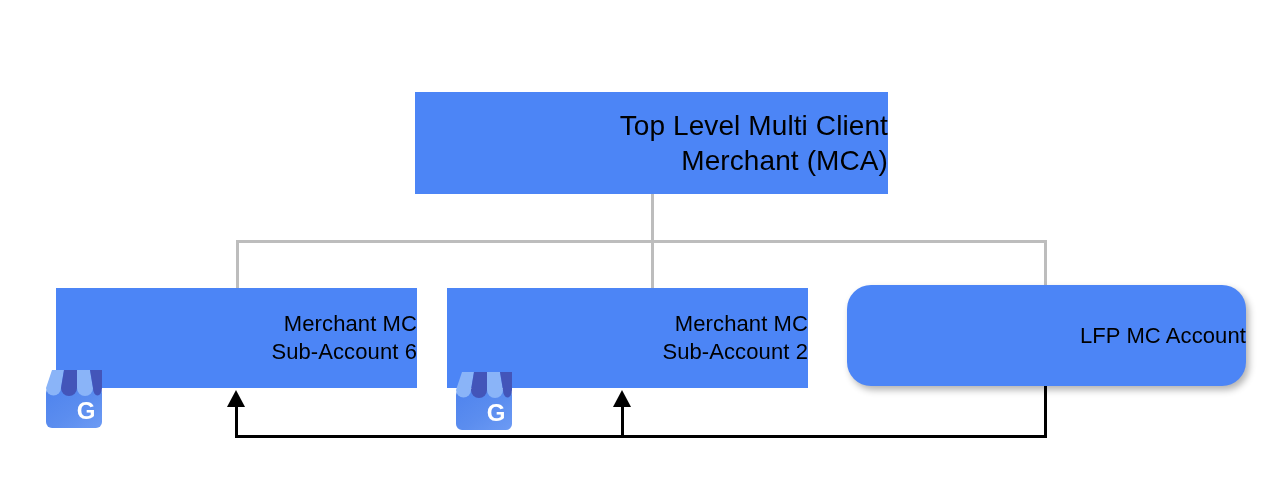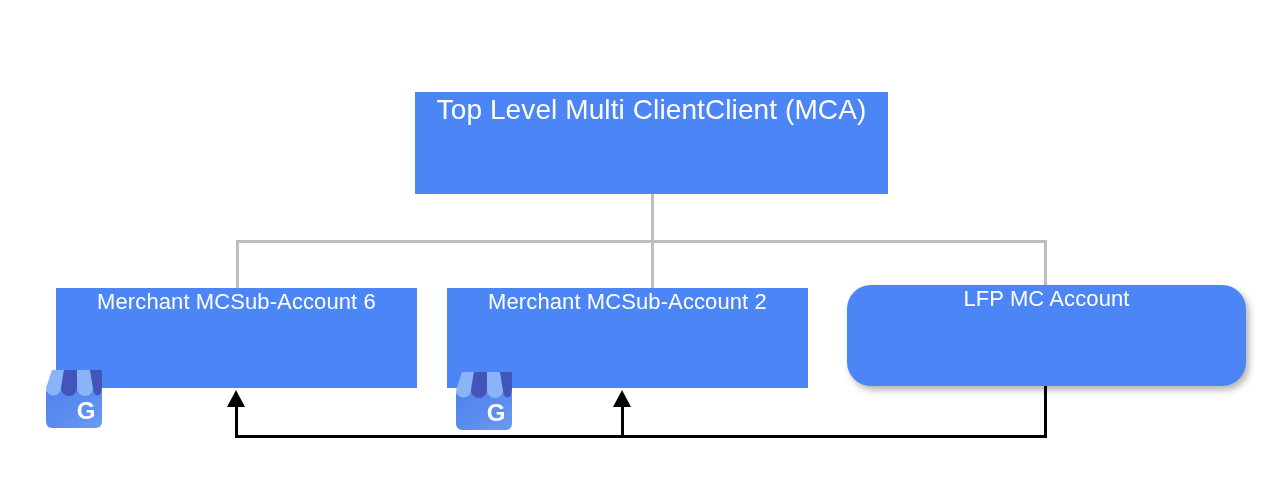--- a/index.html
+++ b/index.html
@@ -18,23 +18,24 @@
     height: 501px;
     background: #ffffff;
     overflow: hidden;
   }
 
   
   .node {
     position: absolute;
     box-sizing: border-box;
     display: flex;
-    align-items: flex-start;
+    flex-direction: column;
+    align-items: flex-end;
     justify-content: center;
-    color: #ffffff;
+    color: #000000;
     text-align: center;
     line-height: 1.26;
     letter-spacing: 0.1px;
     z-index: 5;
   }
   .node .line1,
   .node .line2 {
     display: block;
     white-space: nowrap;
   }
@@ -130,21 +131,21 @@
 
   <div class="flow" id="flow-bar"></div>
   <div class="flow" id="flow-riser-lfp"></div>
   <div class="flow" id="flow-riser-a"></div>
   <div class="flow" id="flow-riser-b"></div>
   <div class="arrowhead" id="arrowhead-a"></div>
   <div class="arrowhead" id="arrowhead-b"></div>
 
   <div class="node" id="node-top">
     <span class="line1">Top Level Multi Client</span>
-    <span class="line2">Client (MCA)</span>
+    <span class="line2">Merchant (MCA)</span>
   </div>
 
   <div class="node" id="node-sub1">
     <span class="line1">Merchant MC</span>
     <span class="line2">Sub-Account 6</span>
   </div>
 
   <div class="node" id="node-sub2">
     <span class="line1">Merchant MC</span>
     <span class="line2">Sub-Account 2</span>

